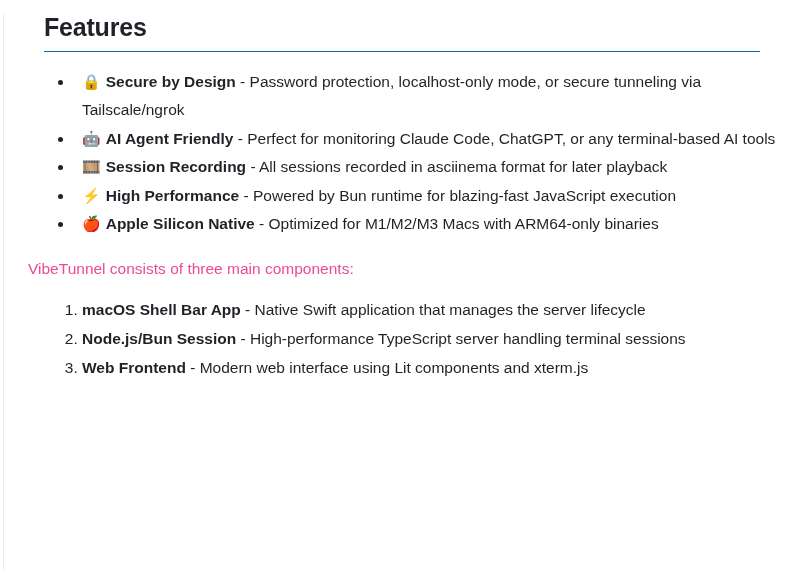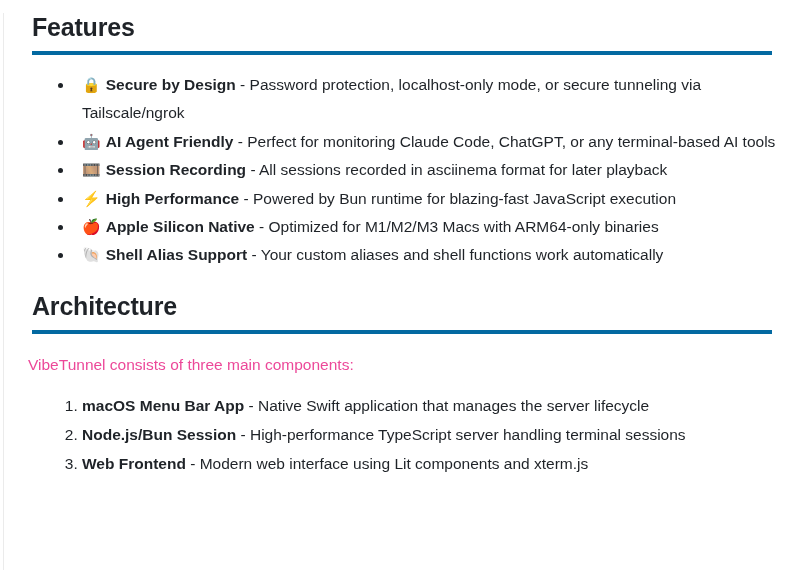--- a/index.html
+++ b/index.html
@@ -28,23 +28,23 @@
     width: 3px;
     height: 570px;
     background: #ffffff;
     border-right: 1px solid #ebebeb;
   }
   h2.section-heading {
     font-size: 25px;
     font-weight: 700;
     letter-spacing: -0.2px;
     color: #1f2328;
-    margin: 4px;
+    margin: 16px;
     padding-bottom: 9px;
-    border-bottom: 4px solid #0369a1;
+    border-bottom: 1px solid #0369a1;
   }
   #features-heading {
     margin-top: 13px;
   }
   #architecture-heading {
     margin-top: 22px;
   }
   ul.feature-list {
     list-style: none;
     margin: 16px 0 0 0;
@@ -122,32 +122,28 @@
     </li>
     <li>
       <span class="emoji">🎞️</span><span class="feat-title">Session Recording</span><span class="feat-desc"> - All sessions recorded in asciinema format for later playback</span>
     </li>
     <li>
       <span class="emoji">⚡</span><span class="feat-title">High Performance</span><span class="feat-desc"> - Powered by Bun runtime for blazing-fast JavaScript execution</span>
     </li>
     <li>
       <span class="emoji">🍎</span><span class="feat-title">Apple Silicon Native</span><span class="feat-desc"> - Optimized for M1/M2/M3 Macs with ARM64-only binaries</span>
     </li>
-    <li>
-      <span class="emoji">🐚</span><span class="feat-title">Shell Alias Support</span><span class="feat-desc"> - Your custom aliases and shell functions work automatically</span>
-    </li>
   </ul>
 
-  <h2 class="section-heading" id="architecture-heading">Architecture</h2>
 
   <p class="body-text" id="arch-intro">VibeTunnel consists of three main components:</p>
 
   <ol class="arch-list">
     <li>
-      <span class="arch-name">macOS Menu Bar App</span><span> - Native Swift application that manages the server lifecycle</span>
+      <span class="arch-name">macOS Shell Bar App</span><span> - Native Swift application that manages the server lifecycle</span>
     </li>
     <li>
       <span class="arch-name">Node.js/Bun Session</span><span> - High-performance TypeScript server handling terminal sessions</span>
     </li>
     <li>
       <span class="arch-name">Web Frontend</span><span> - Modern web interface using Lit components and xterm.js</span>
     </li>
   </ol>
 
 </div>

